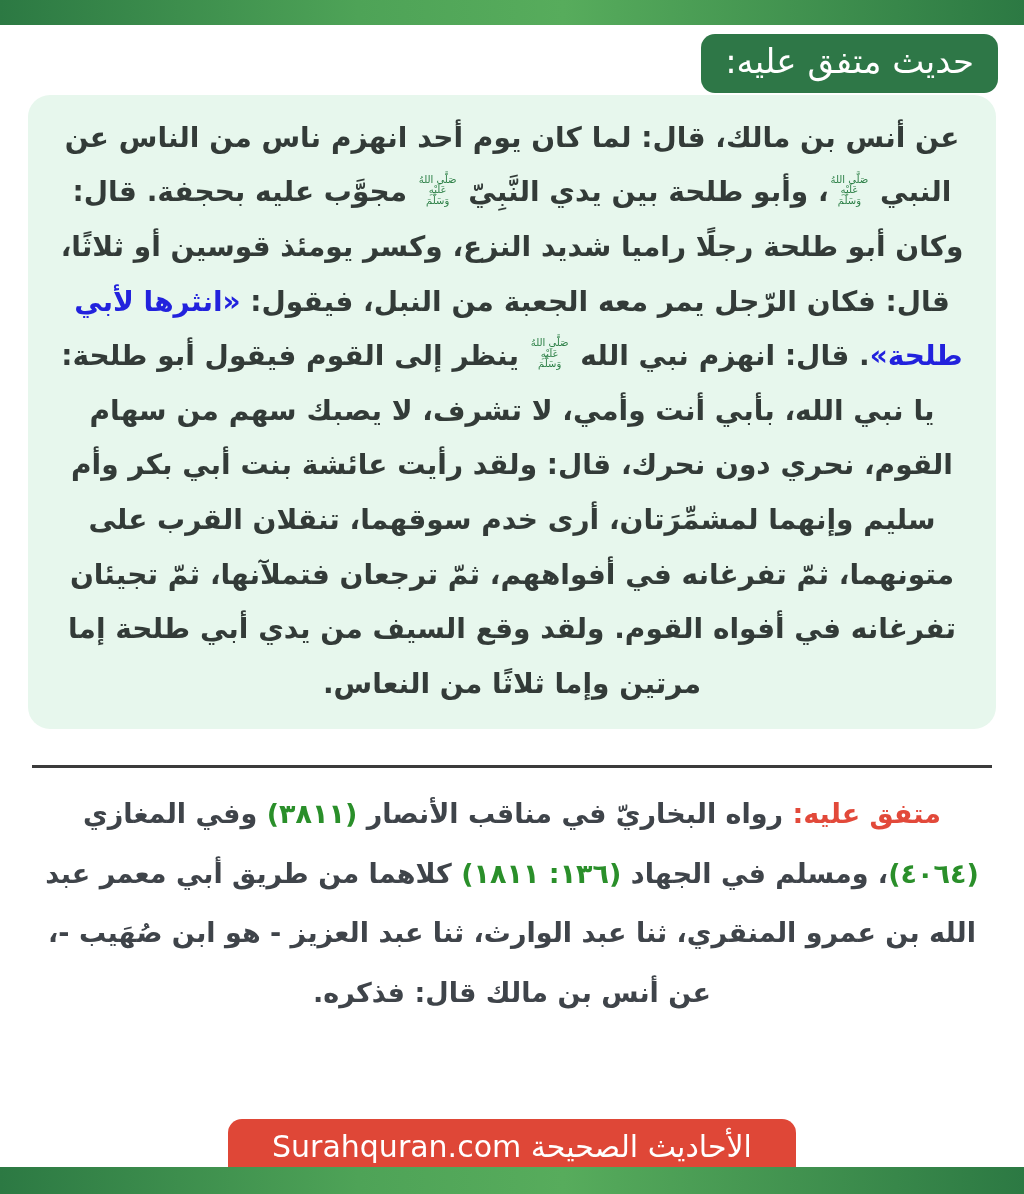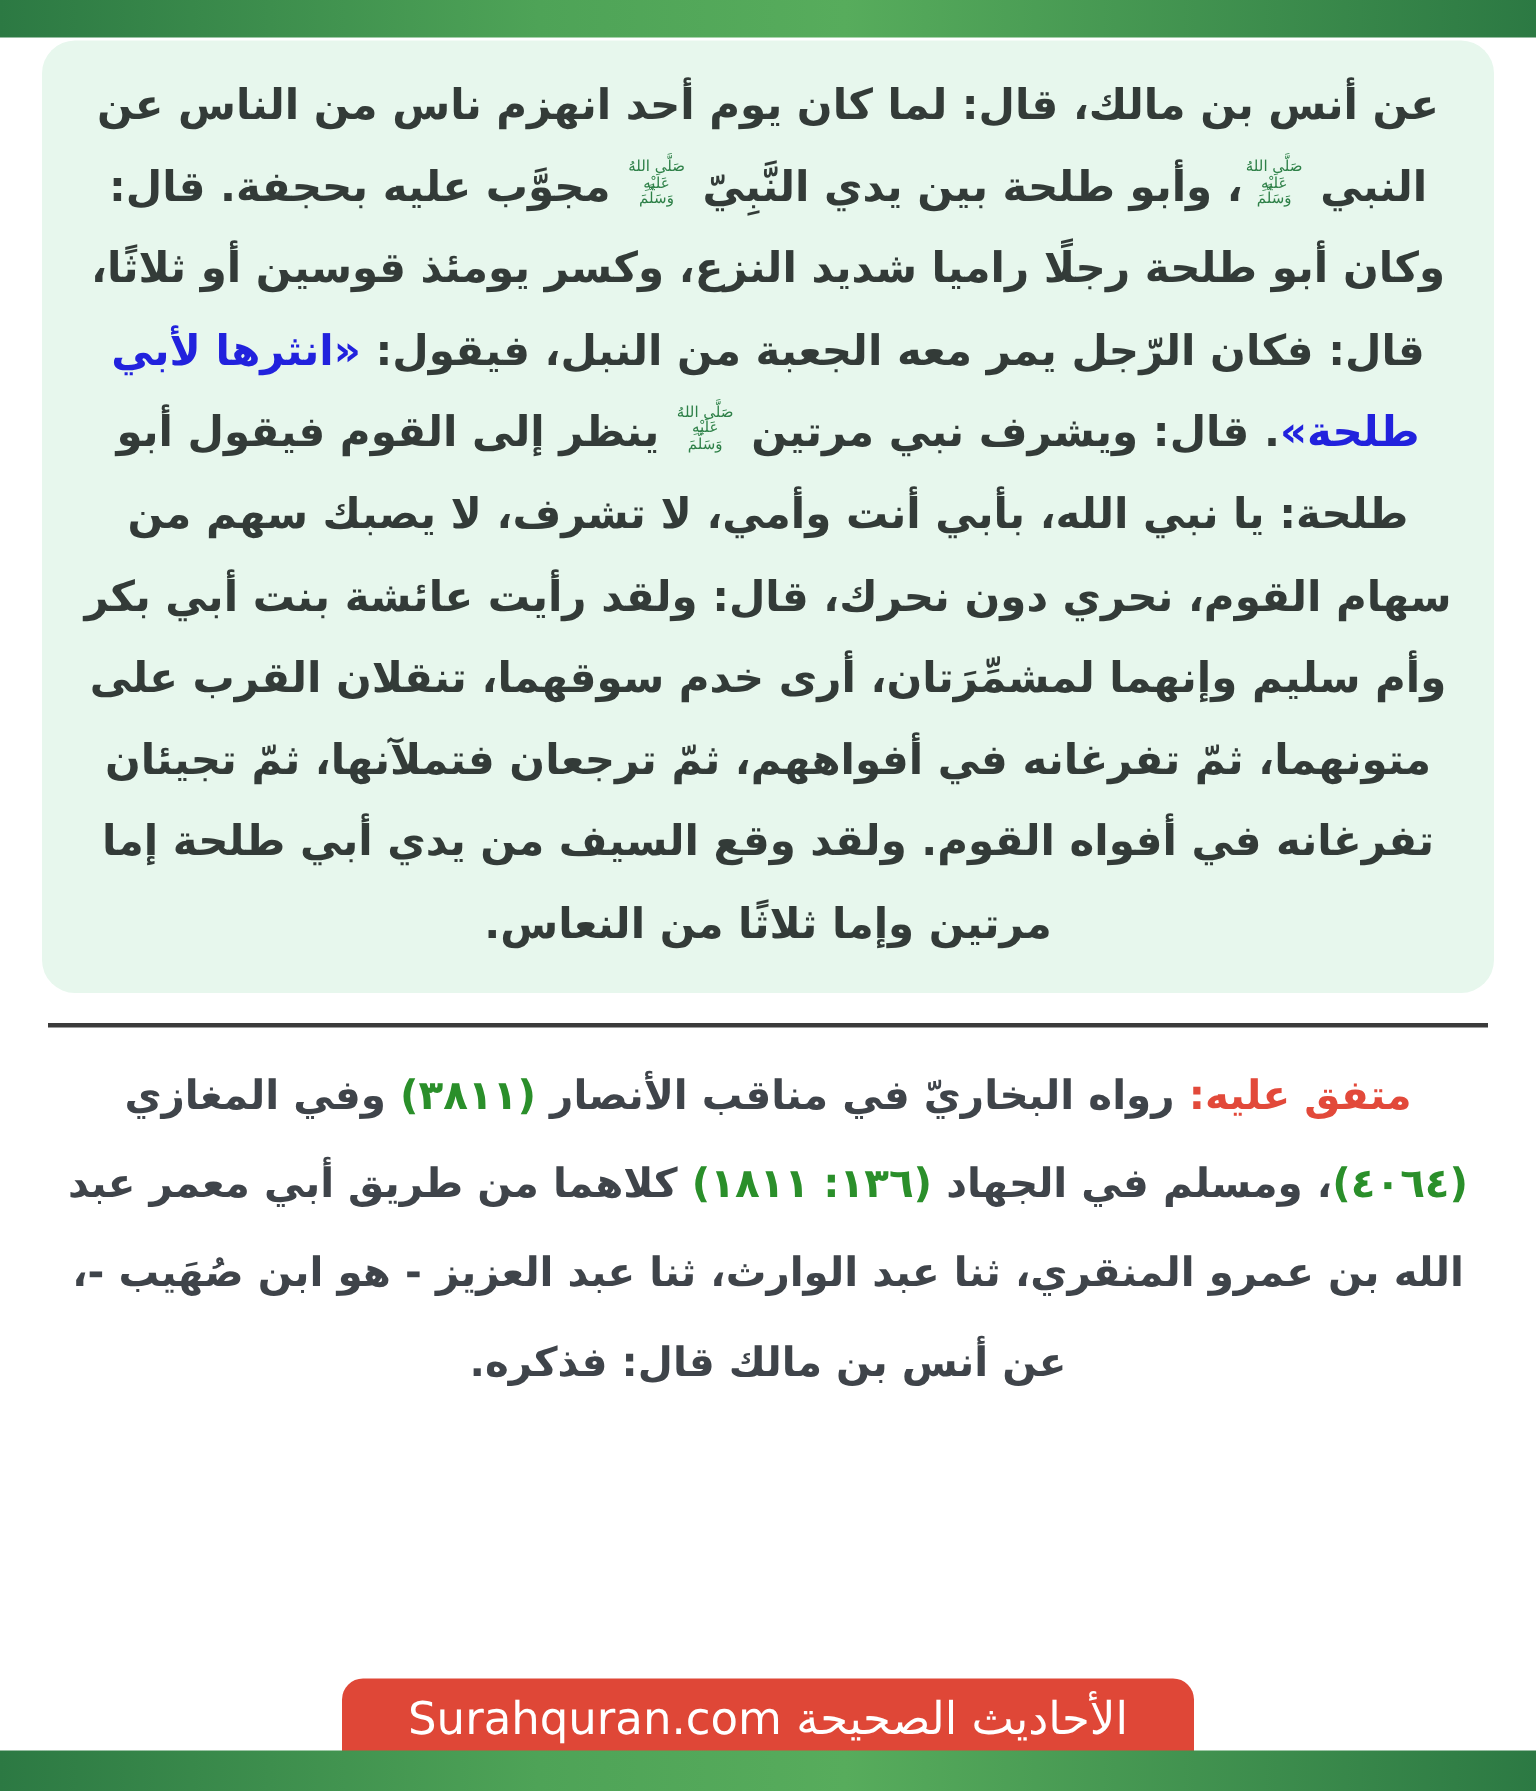--- a/index.html
+++ b/index.html
@@ -27,21 +27,21 @@
     width: max-content;
     margin: 9px 26px 0 auto;
     background: #2e7747;
     color: #ffffff;
     font-size: 34px;
     line-height: 1.2;
     padding: 7px 24px 11px 24px;
     border-radius: 14px;
   }
   .hadith-box {
-    margin: 2px 28px 0 28px;
+    margin: 2px 28px 16px 28px;
     background: #e7f7ed;
     border-radius: 22px;
     padding: 16px 24px 18px 24px;
   }
   .hadith-text {
     direction: rtl;
     text-align: center;
     font-weight: bold;
     font-size: 28px;
     line-height: 1.95;
@@ -93,31 +93,32 @@
   }
   .bottombar { position: relative; z-index: 2; height: 27px; }
 </style>
 </head>
 <body>
 
 <div class="page">
 
   <div class="topbar"></div>
 
+  <div class="badge"><span>حديث متفق عليه:</span></div>
 
   <div class="hadith-box">
     <p class="hadith-text"><span>عن أنس بن مالك، قال: لما كان يوم أحد انهزم ناس من الناس عن النبي </span><span class="pbuh">
           <span>صَلَّى اللهُ</span>
           <span>عَلَيْهِ</span>
           <span>وَسَلَّمَ</span>
         </span><span>، وأبو طلحة بين يدي النَّبِيّ </span><span class="pbuh">
           <span>صَلَّى اللهُ</span>
           <span>عَلَيْهِ</span>
           <span>وَسَلَّمَ</span>
-        </span><span> مجوَّب عليه بحجفة. قال: وكان أبو طلحة رجلًا راميا شديد النزع، وكسر يومئذ قوسين أو ثلاثًا، قال: فكان الرّجل يمر معه الجعبة من النبل، فيقول: </span><span class="blue">«انثرها لأبي طلحة»</span><span>. قال: ويشرف نبي مرتين </span><span class="pbuh">
+        </span><span> مجوَّب عليه بحجفة. قال: وكان أبو طلحة رجلًا راميا شديد النزع، وكسر يومئذ قوسين أو ثلاثًا، قال: فكان الرّجل يمر معه الجعبة من النبل، فيقول: </span><span class="blue">«انثرها لأبي طلحة»</span><span>. قال: انهزم نبي الله </span><span class="pbuh">
           <span>صَلَّى اللهُ</span>
           <span>عَلَيْهِ</span>
           <span>وَسَلَّمَ</span>
         </span><span> ينظر إلى القوم فيقول أبو طلحة: يا نبي الله، بأبي أنت وأمي، لا تشرف، لا يصبك سهم من سهام القوم، نحري دون نحرك، قال: ولقد رأيت عائشة بنت أبي بكر وأم سليم وإنهما لمشمِّرَتان، أرى خدم سوقهما، تنقلان القرب على متونهما، ثمّ تفرغانه في أفواههم، ثمّ ترجعان فتملآنها، ثمّ تجيئان تفرغانه في أفواه القوم. ولقد وقع السيف من يدي أبي طلحة إما مرتين وإما ثلاثًا من النعاس.</span></p>
   </div>
 
   <hr class="divider">
 
   <p class="takhrij"><span class="red-label">متفق عليه:</span><span> رواه البخاريّ في مناقب الأنصار </span><span class="green-ref">(٣٨١١)</span><span> وفي المغازي </span><span class="green-ref">(٤٠٦٤)</span><span>، ومسلم في الجهاد </span><span class="green-ref">(١٣٦: ١٨١١)</span><span> كلاهما من طريق أبي معمر عبد الله بن عمرو المنقري، ثنا عبد الوارث، ثنا عبد العزيز - هو ابن صُهَيب -، عن أنس بن مالك قال: فذكره.</span></p>
 

